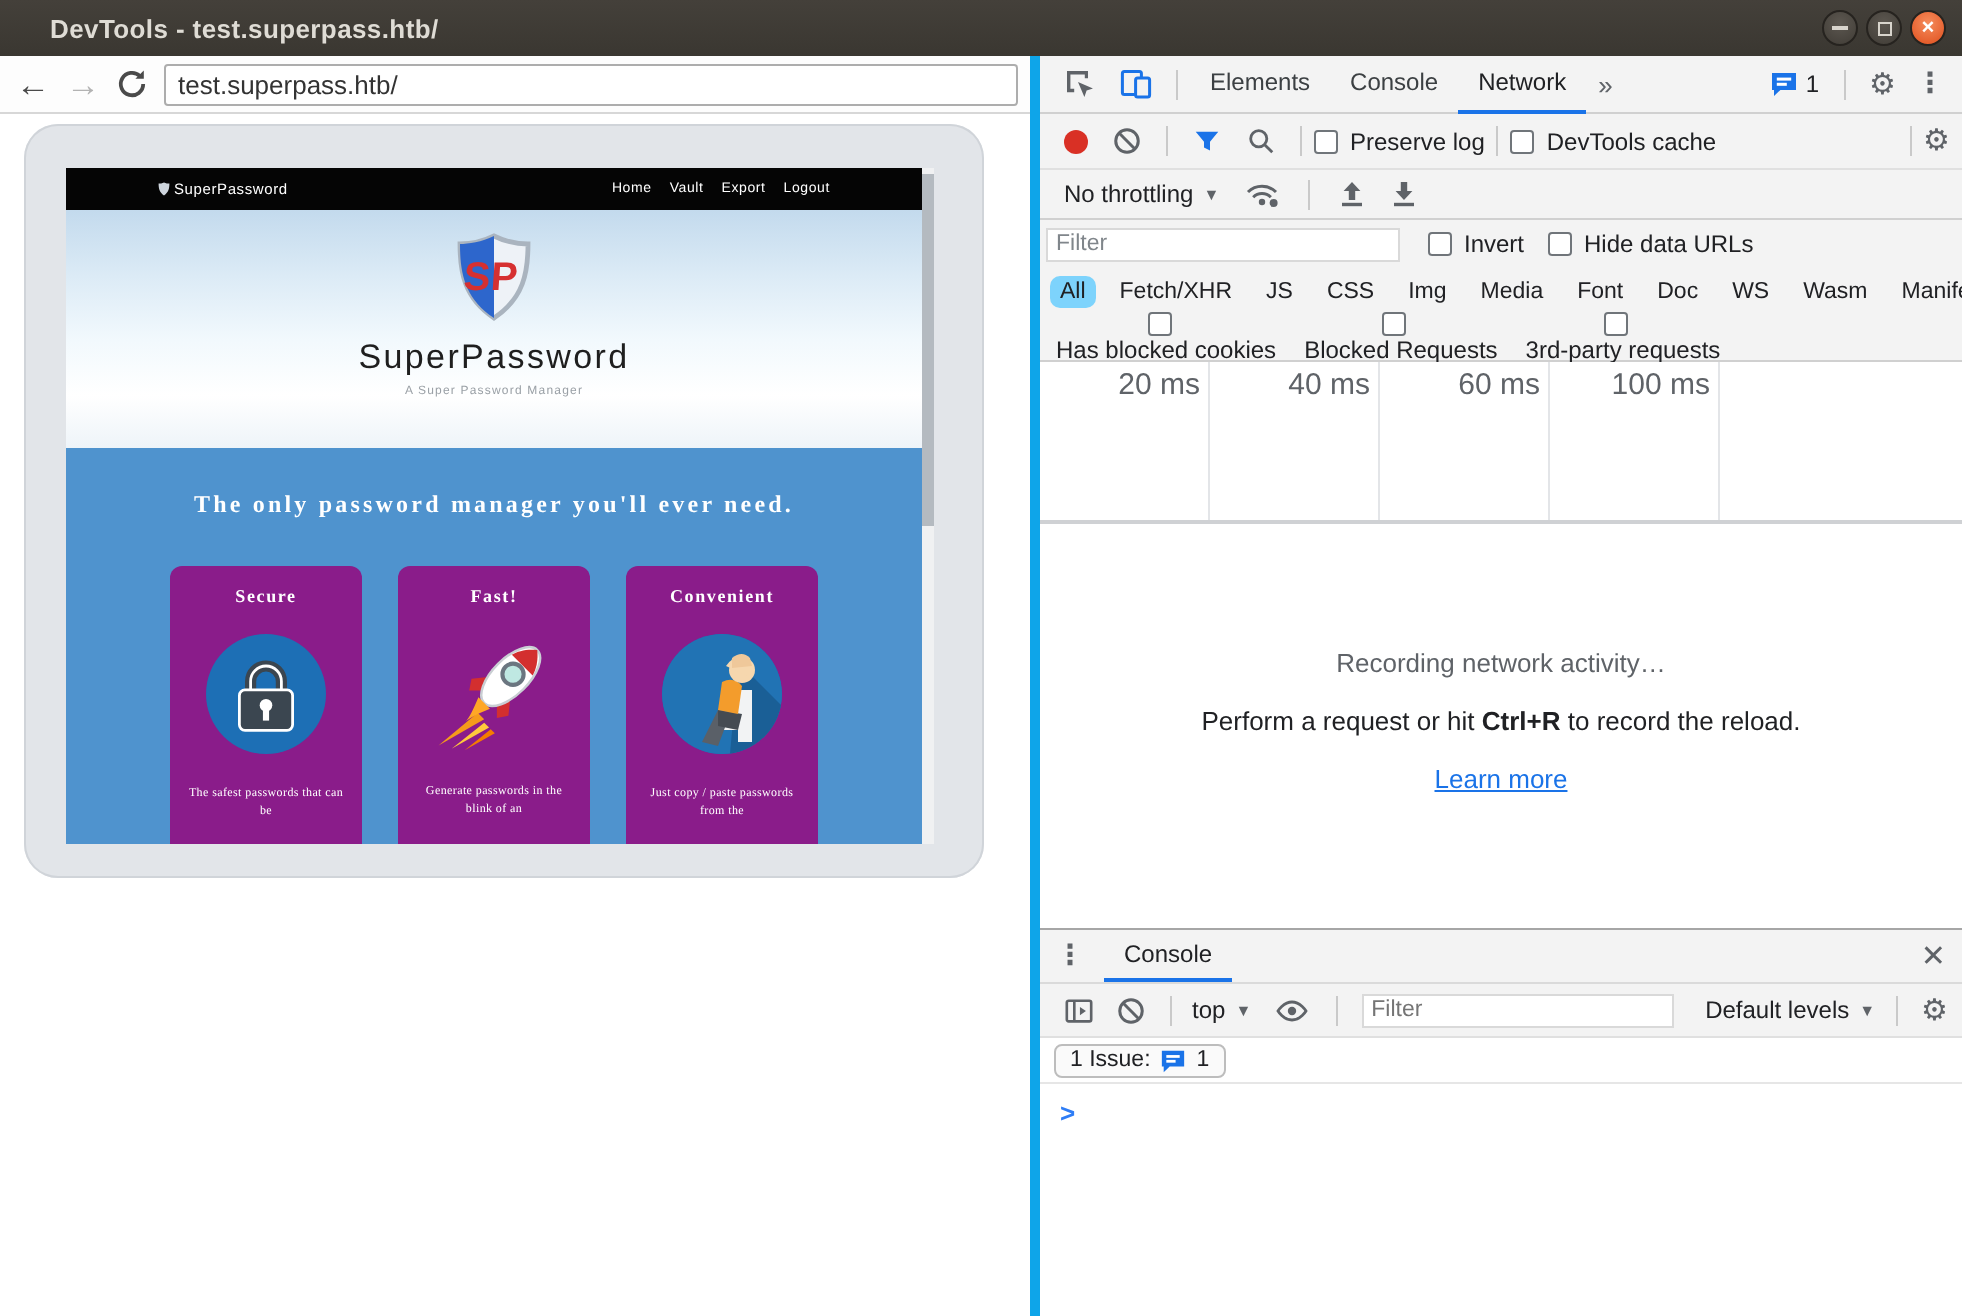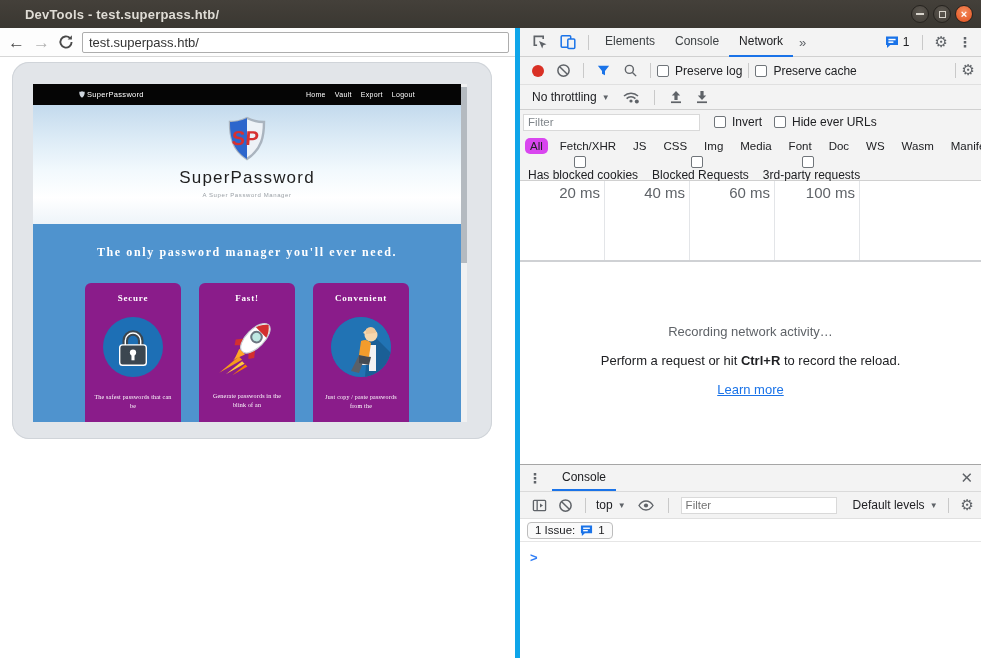--- a/index.html
+++ b/index.html
@@ -85,21 +85,21 @@
   .throttle-row { height:25px; background:#f3f3f3; border-bottom:1px solid #d0d0d0; padding:0 8px; font-size:12px; color:#202124; }
 
   .filter-row { height:24px; background:#f3f3f3; padding:0 3px 0 3px; font-size:12px; color:#202124; }
   .filter-input { width:177px; height:17px; border:1px solid #d9d9d9; background:#fff; font-size:11.5px; padding:0 4px;
                   font-family:inherit; outline:none; margin-right:14px; }
   .filter-input::placeholder, .urlbar::placeholder { color:#80868b; }
   .filter-row .label-cb { margin-right:12px; }
 
   .pills-row { height:23px; background:#f3f3f3; padding:0 5px; gap:7px; font-size:11.5px; color:#202124; }
   .pill { padding:2px 5px; border-radius:5px; white-space:nowrap; }
-  .pill.active { background:#d946ef; }
+  .pill.active { background:#7dd3fc; }
 
   .checks-row { height:24px; background:#f3f3f3; border-bottom:1px solid #d0d0d0; padding:0 8px; font-size:12px; color:#202124; }
   .checks-row .label-cb { margin-right:14px;flex-direction:column; }
 
   
   .timeline { height:81px; background:#fff; border-bottom:2px solid #cfd1d4; display:flex; position:relative; }
   .tl-cell { width:85px; border-right:1px solid #e3e5e8; font-size:15px; color:#5f6368; text-align:right;
              padding:3px 4px 0 0; flex:none; }
   .tl-fill { flex:1; }
 
@@ -316,21 +316,21 @@
             </svg>
         </span>
         <span class="sep"></span>
         <label class="label-cb">
             <span class="cb"></span>
             <span>Preserve log</span>
           </label>
         <span class="sep"></span>
         <label class="label-cb">
             <span class="cb"></span>
-            <span>Preserve cache</span>
+            <span>DevTools cache</span>
           </label>
         <span class="right-gear">
             <span class="sep"></span>
             <span class="dt-icon gear">⚙</span>
           </span>
       </div>
 
       <div class="dt-row throttle-row">
         <span class="ctx-dd">
             <span>No throttling</span>
@@ -360,21 +360,21 @@
       </div>
 
       <div class="dt-row filter-row">
         <input class="filter-input" placeholder="Filter" style="">
         <label class="label-cb">
             <span class="cb"></span>
             <span>Invert</span>
           </label>
         <label class="label-cb">
             <span class="cb"></span>
-            <span>Hide ever URLs</span>
+            <span>Hide data URLs</span>
           </label>
       </div>
 
       <div class="dt-row pills-row">
         <span class="pill active">All</span>
         <span class="pill">Fetch/XHR</span>
         <span class="pill">JS</span>
         <span class="pill">CSS</span>
         <span class="pill">Img</span>
         <span class="pill">Media</span>

